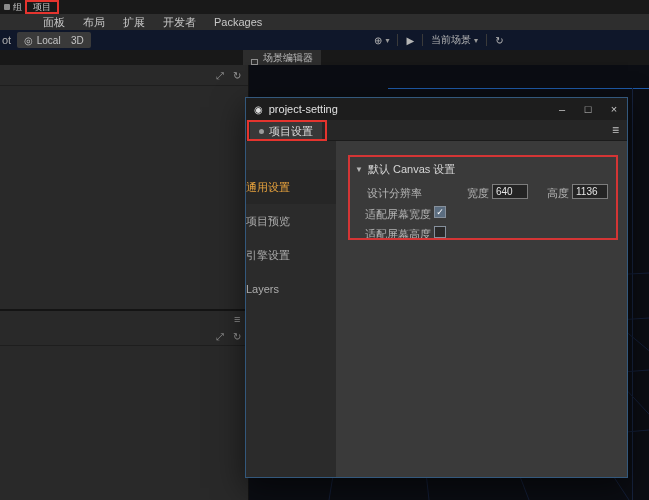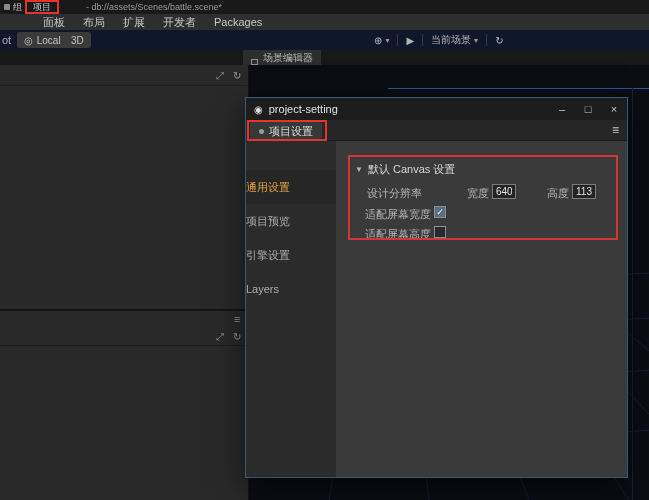--- a/index.html
+++ b/index.html
@@ -66,38 +66,37 @@
   .dlg-burger{right:8px;top:0;line-height:21px;font-size:12px;color:#c8c8c8}
   .dlg-body{left:0;top:43px;width:381px;height:336px;display:flex}
   .dlg-side{width:90px;background:#2b2b2b;padding-top:29px}
   .side-item{height:34px;line-height:34px;text-align:left;font-size:11px;color:#adadad;cursor:default}
   .side-item.sel{color:#e8a33d;background:#262626}
   .dlg-content{flex:1;position:relative;background:#3a3a3a}
   .anno-canvas{left:12px;top:14px;width:270px;height:85px;border:2px solid #d43535;z-index:4}
   .sec-head{left:19px;top:21px;display:flex;align-items:center;gap:5px;font-size:11px;color:#d5d5d5}
   .tri{font-size:8px;color:#b5b5b5}
   .lbl{position:absolute;font-size:11px;color:#b5b5b5}
-  .inp{position:absolute;width:24px;height:15px;background:#242424;border:1px solid #7d7d7d;color:#e5e5e5;
+  .inp{position:absolute;width:36px;height:15px;background:#242424;border:1px solid #7d7d7d;color:#e5e5e5;
        font-size:10px;padding:0 3px;font-family:"Liberation Sans",sans-serif}
   .cbx{position:absolute;width:12px;height:12px;border:1px solid #86909c;background:#2a2a2a;
        text-align:center;line-height:11px;font-size:9px;color:#fff}
   .cbx.checked{background:#5b6d80}
 </style>
 </head>
 <body>
 
 <div class="screen">
 
   <div class="abs titlebar">
     <span class="abs app-dot"></span>
     <span class="abs tb-group">组</span>
     <span class="abs anno-project">
       <span>项目</span>
     </span>
-    <span class="abs tb-title">- db://assets/Scenes/battle.scene*</span>
   </div>
 
   <div class="abs menubar">
     <span class="mitem">面板</span>
     <span class="mitem">布局</span>
     <span class="mitem">扩展</span>
     <span class="mitem">开发者</span>
     <span class="mitem">Packages</span>
   </div>
 

